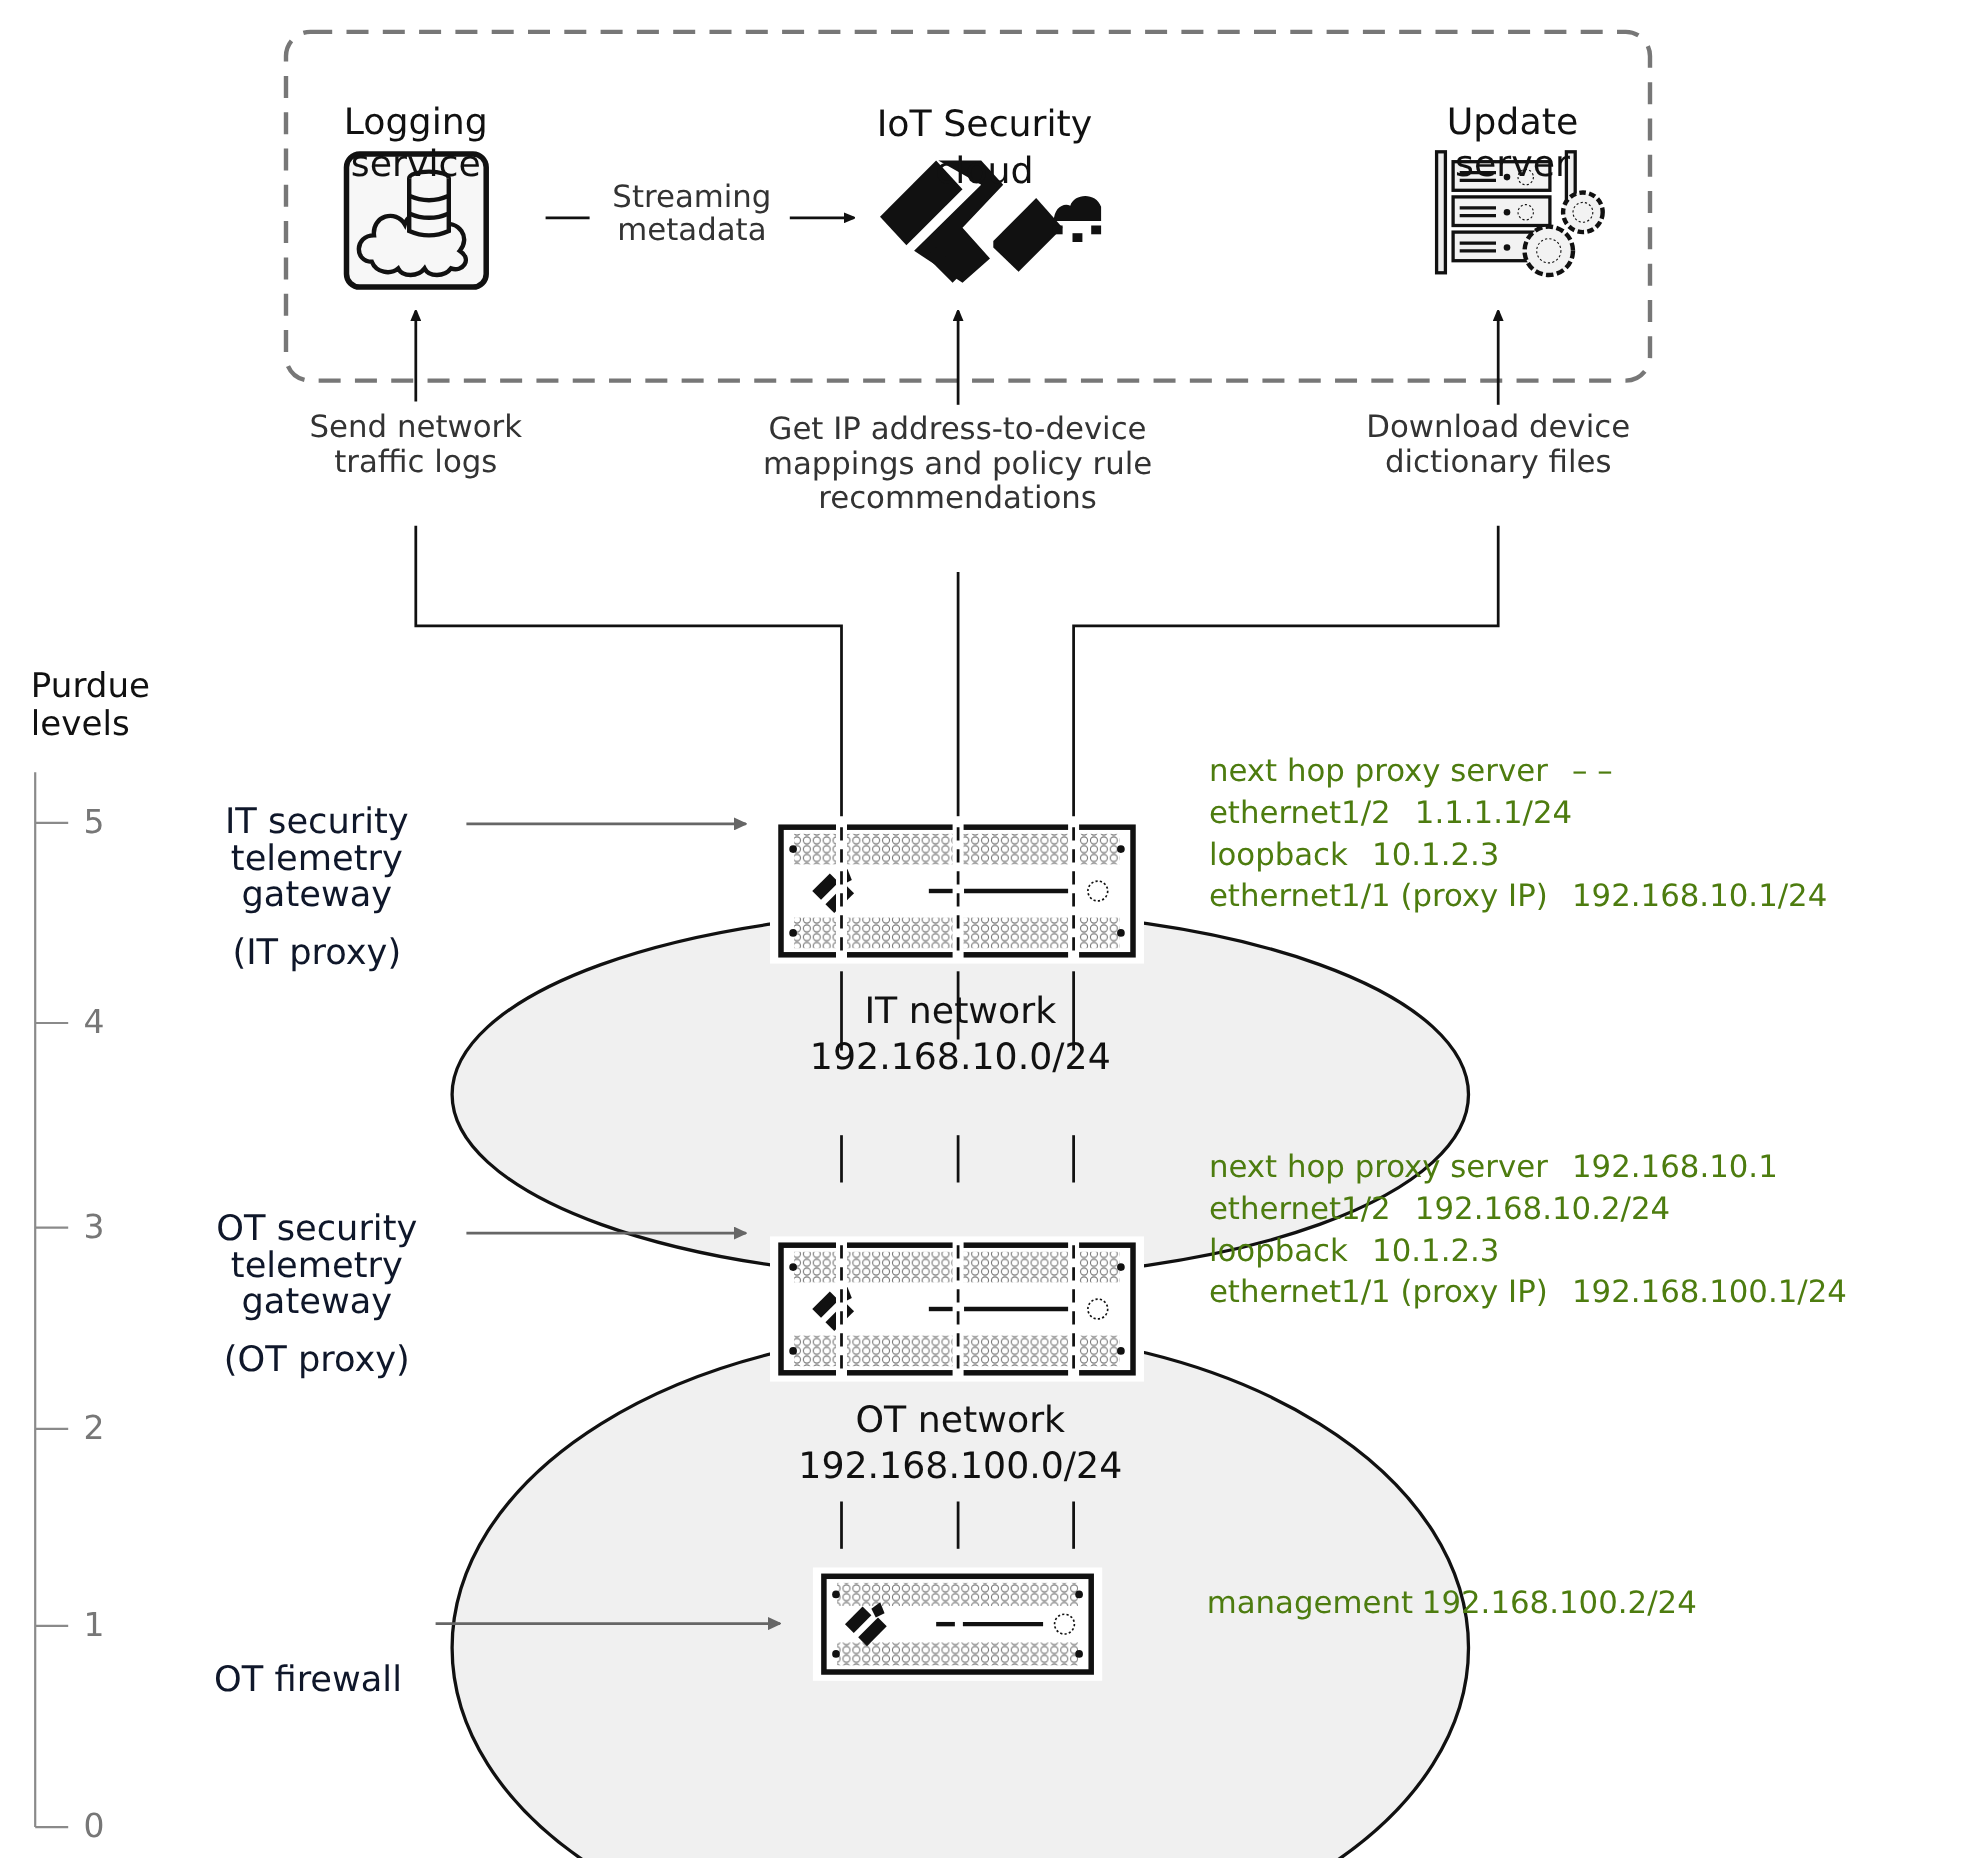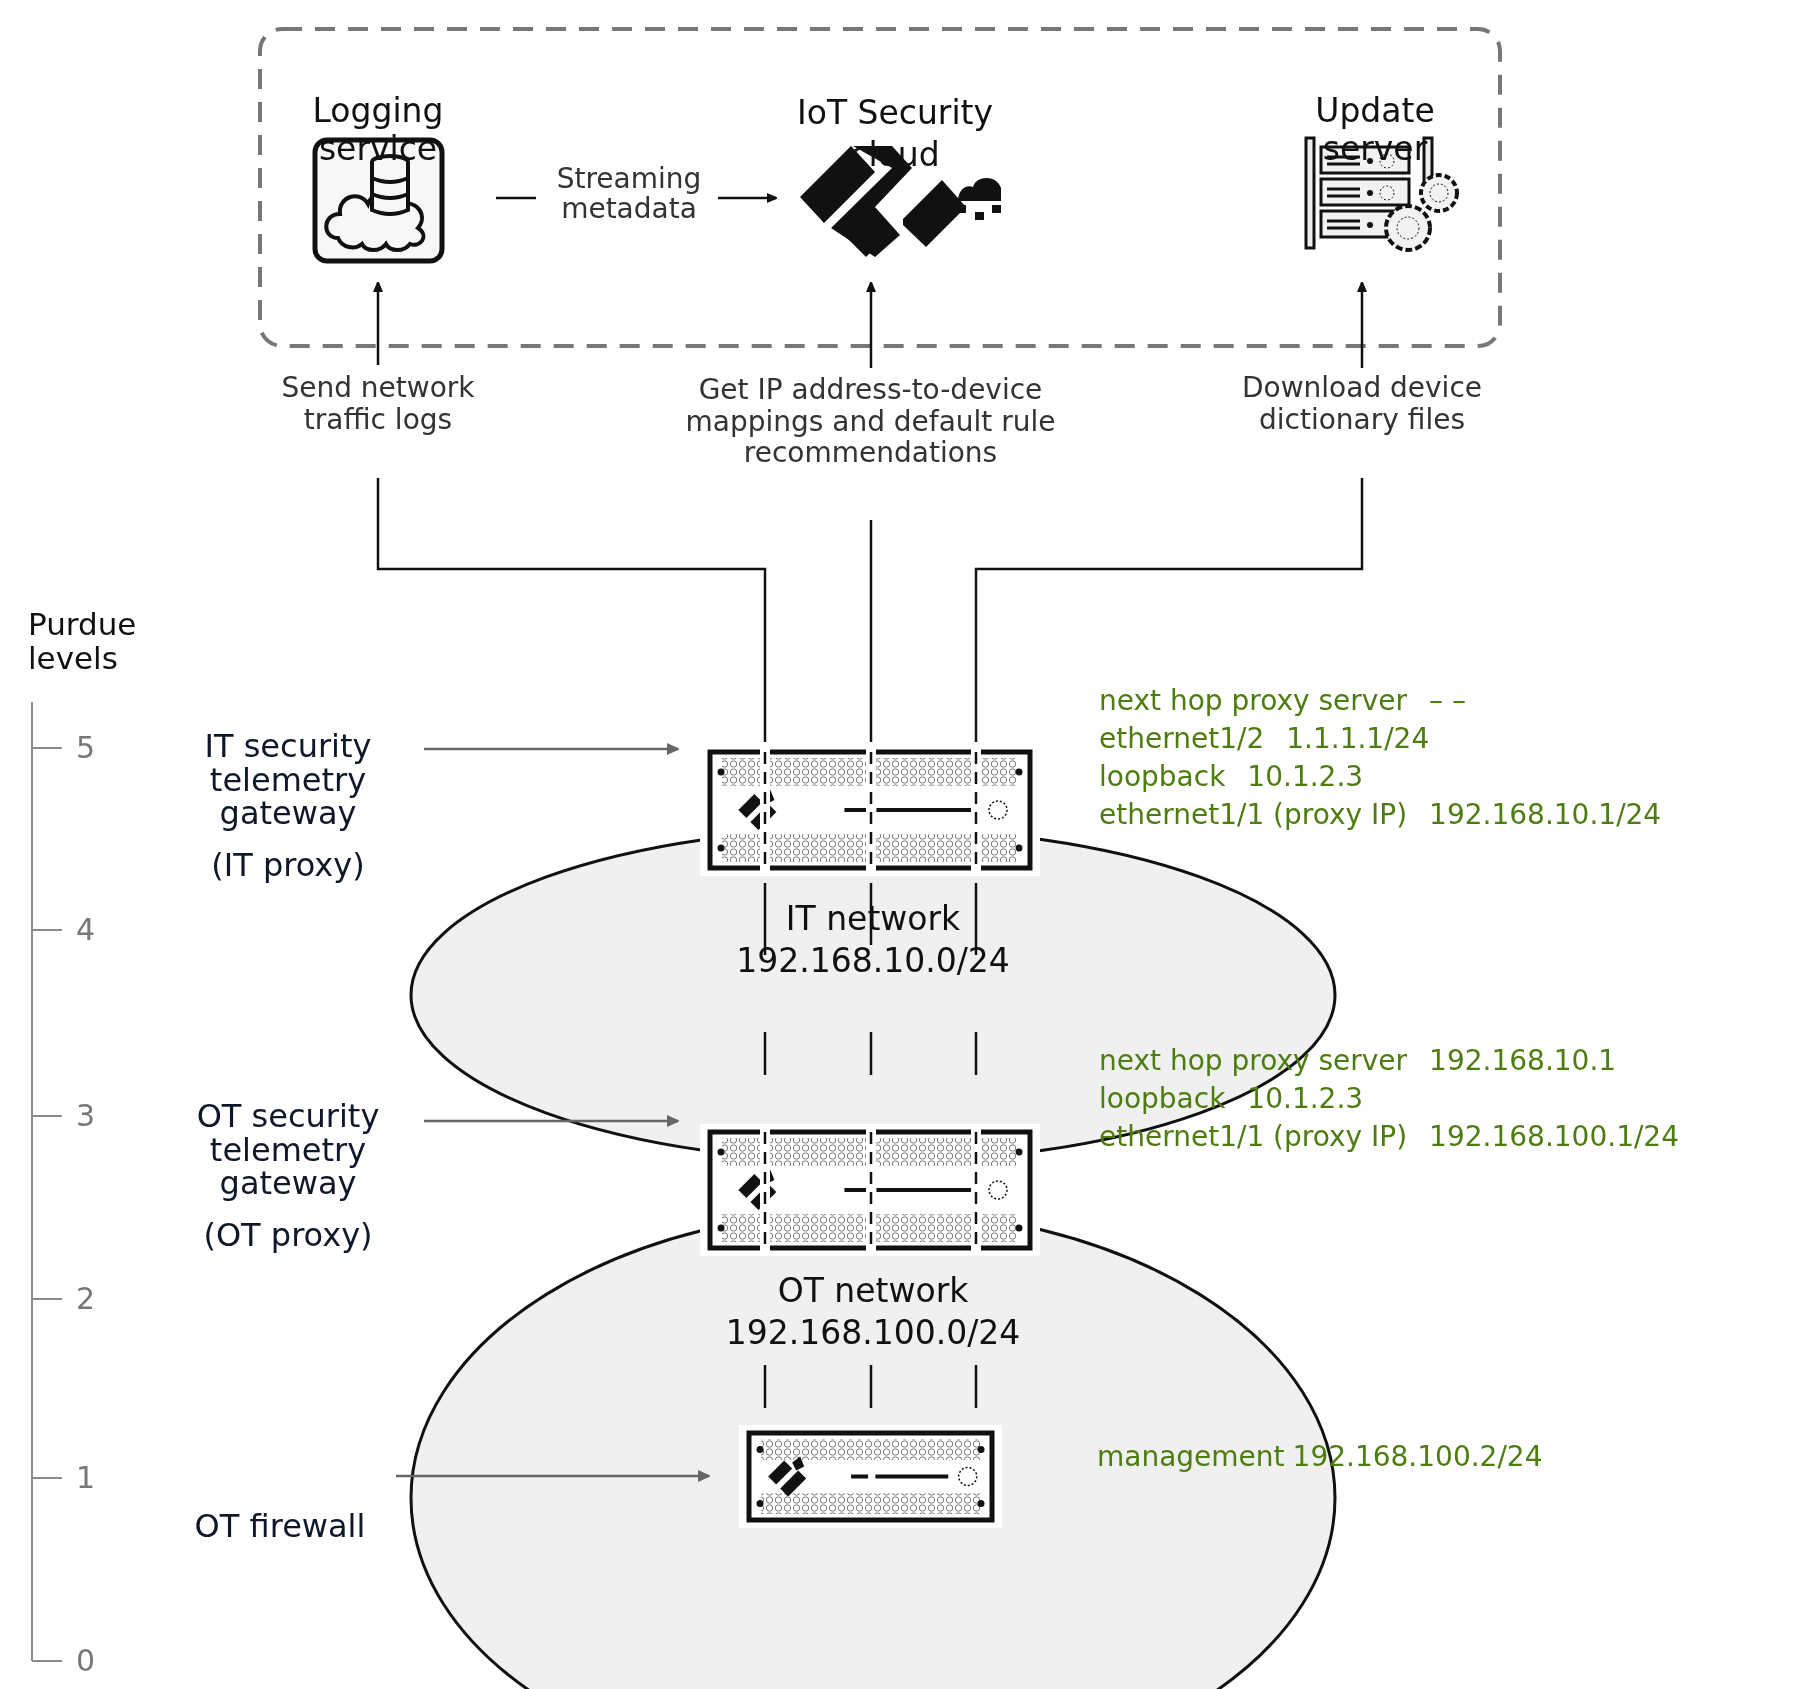--- a/index.html
+++ b/index.html
@@ -191,21 +191,21 @@
     <line x1="32" y1="1661" x2="62" y2="1661"></line>
   </g>
 </svg>
 
 <div class="t title" style="left:288px;top:44px;width:180px;white-space:normal;line-height:38px;">Logging service</div>
 <div class="t title" style="left:770px;top:44px;width:250px;white-space:normal;line-height:42px;">IoT Security cloud</div>
 <div class="t title" style="left:1285px;top:44px;width:180px;white-space:normal;line-height:38px;">Update server</div>
 <div class="t caption" style="left:545px;top:164px;width:168px;white-space:normal;line-height:30px;">Streaming metadata</div>
 
 <div class="t caption" style="left:258px;top:372px;width:240px;white-space:normal;">Send network traffic logs</div>
-<div class="t caption" style="left:668px;top:374px;width:405px;white-space:normal;">Get IP address-to-device mappings and default rule recommendations</div>
+<div class="t caption" style="left:668px;top:374px;width:405px;white-space:normal;">Get IP address-to-device mappings and policy rule recommendations</div>
 <div class="t caption" style="left:1212px;top:372px;width:300px;white-space:normal;">Download device dictionary files</div>
 
 <div class="t purdue" style="left:28px;top:607px;width:150px;white-space:normal;">Purdue levels</div>
 <div class="t tick" style="left:76px;top:733px;">5</div>
 <div class="t tick" style="left:76px;top:915px;">4</div>
 <div class="t tick" style="left:76px;top:1101px;">3</div>
 <div class="t tick" style="left:76px;top:1284px;">2</div>
 <div class="t tick" style="left:76px;top:1463px;">1</div>
 <div class="t tick" style="left:76px;top:1646px;">0</div>
 
@@ -233,18 +233,19 @@
 </div>
 
 <div class="t cfg" style="left:1099px;top:682px;" id="cfg-it">
     <div><span>next hop proxy server</span><span style="display: inline-block; width: 22px;"></span><span>– –</span></div>
     <div><span>ethernet1/2</span><span style="display: inline-block; width: 22px;"></span><span>1.1.1.1/24</span></div>
     <div><span>loopback</span><span style="display: inline-block; width: 22px;"></span><span>10.1.2.3</span></div>
     <div><span>ethernet1/1 (proxy IP)</span><span style="display: inline-block; width: 22px;"></span><span>192.168.10.1/24</span></div>
   </div>
 <div class="t cfg" style="left:1099px;top:1042px;" id="cfg-ot">
     <div><span>next hop proxy server</span><span style="display: inline-block; width: 22px;"></span><span>192.168.10.1</span></div>
+    <div><span>ethernet1/2</span><span style="display: inline-block; width: 22px;"></span><span>192.168.10.2/24</span></div>
     <div><span>loopback</span><span style="display: inline-block; width: 22px;"></span><span>10.1.2.3</span></div>
     <div><span>ethernet1/1 (proxy IP)</span><span style="display: inline-block; width: 22px;"></span><span>192.168.100.1/24</span></div>
   </div>
 <div class="t cfg" style="left:1097px;top:1438px;" id="cfg-fw">
     <div><span>management</span><span style="display: inline-block; width: 8px;"></span><span>192.168.100.2/24</span></div>
   </div>
 
 </body></html>

